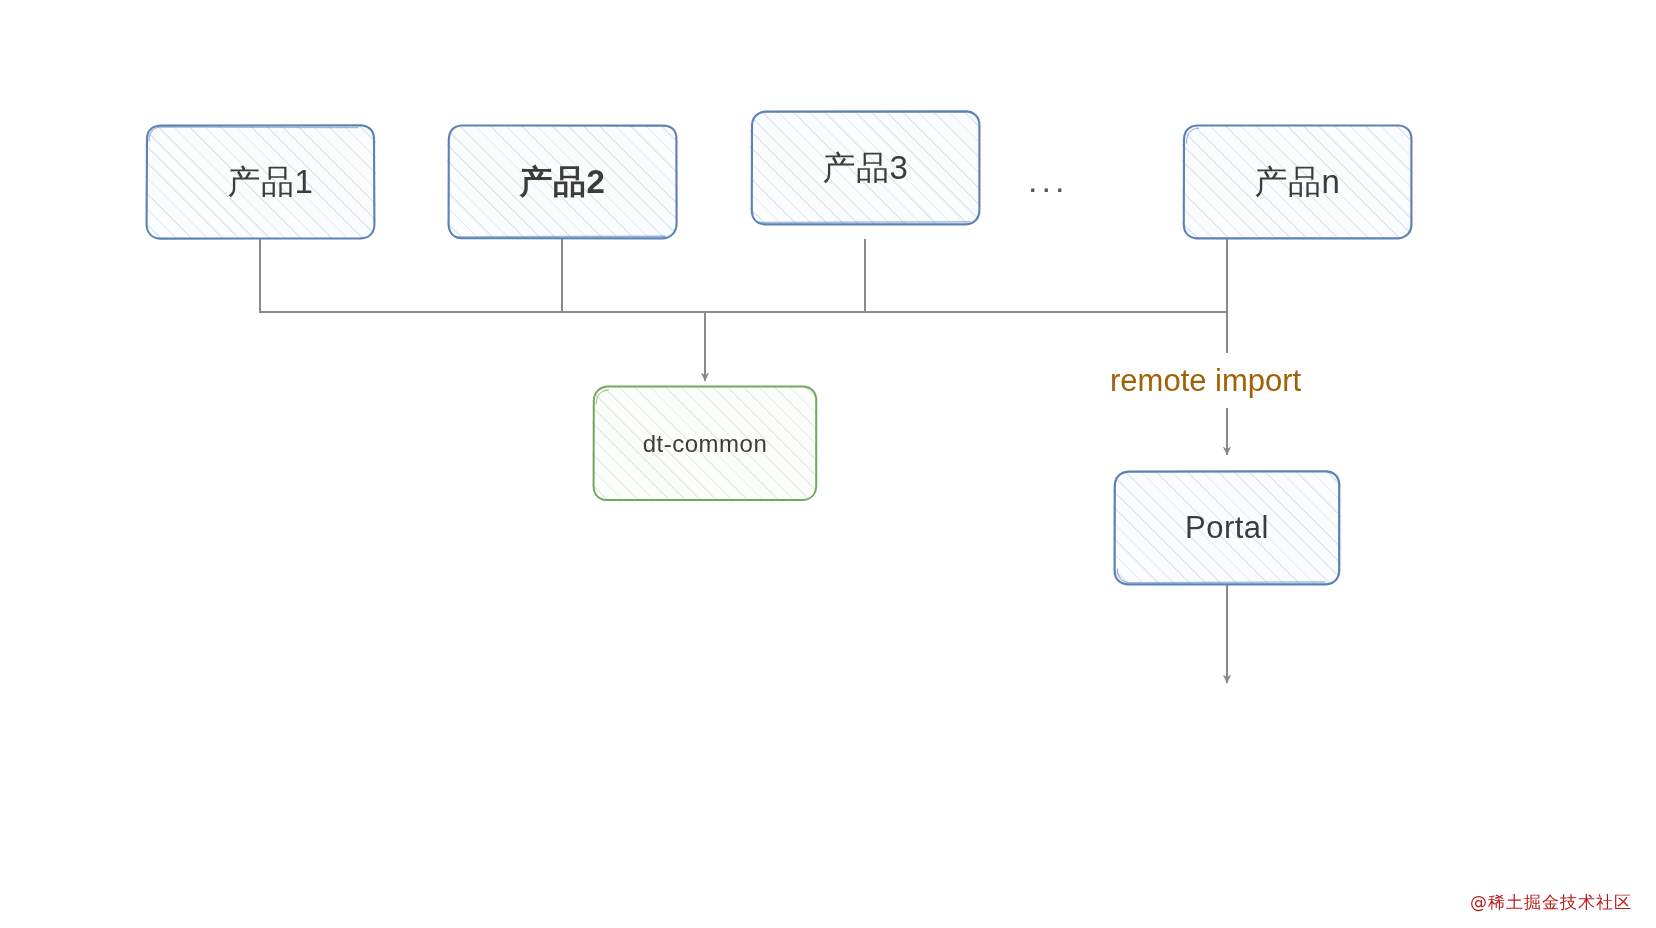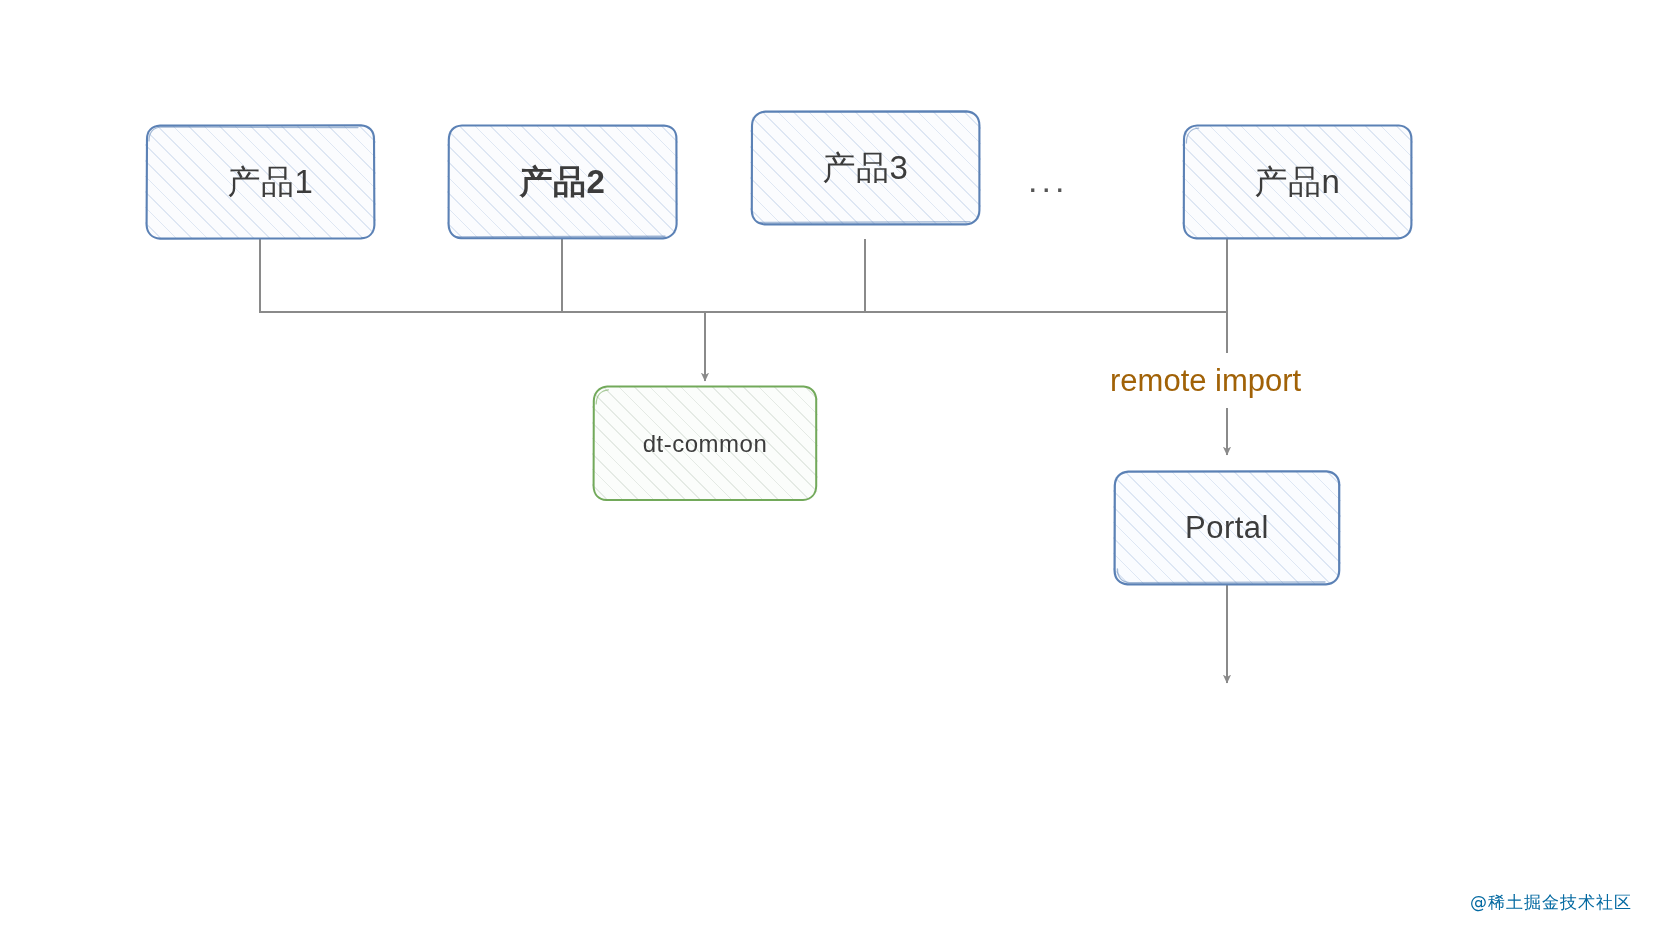--- a/index.html
+++ b/index.html
@@ -156,21 +156,21 @@
   #label-remote-import {
     left: 1110px;
     top: 363px;
   }
 
   .watermark {
     position: absolute;
     right: 24px;
     bottom: 14px;
     font-size: 17px;
-    color: #0369a1;
+    color: #b91c1c;
     font-family: "DejaVu Sans", sans-serif;
     letter-spacing: 1px;
   }
 </style>
 </head>
 <body>
 
 <div id="diagram-canvas">
 
   <svg class="layer" viewBox="0 0 1656 928">

